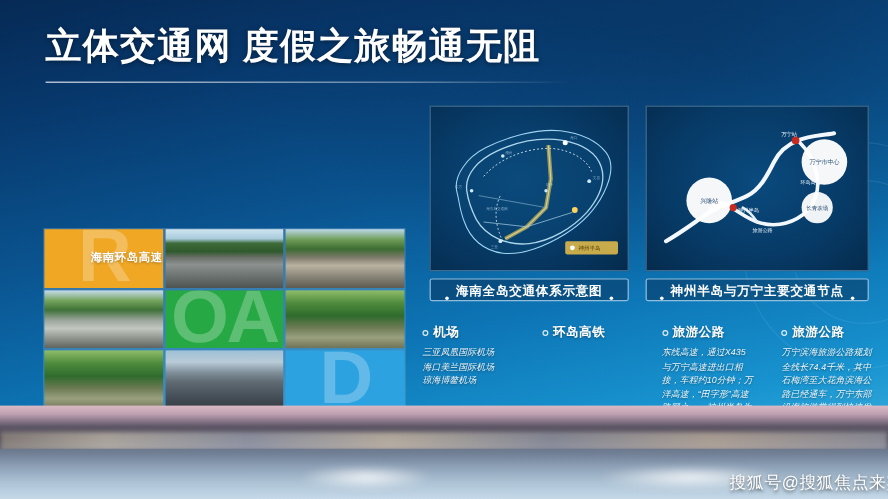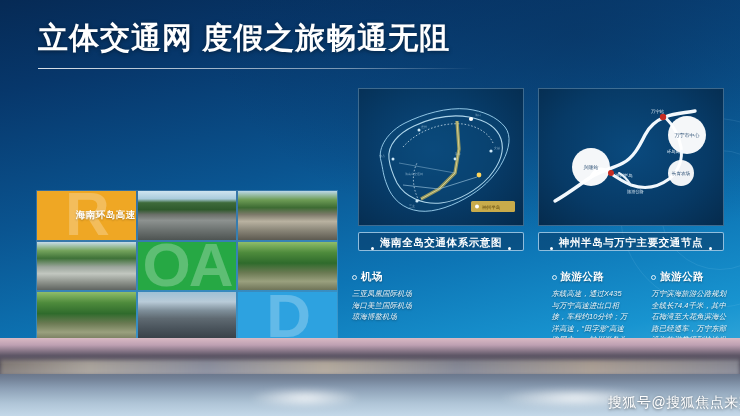--- a/index.html
+++ b/index.html
@@ -362,20 +362,24 @@
       <div class="feat-head">
         <span class="bullet"></span>
         <span>机场</span>
       </div>
       <div class="feat-body" style="white-space: pre-line;">三亚凤凰国际机场
 海口美兰国际机场
 琼海博鳌机场</div>
     </div>
 
     <div class="feat">
+      <div class="feat-head">
+        <span class="bullet"></span>
+        <span>环岛高铁</span>
+      </div>
     </div>
 
     <div class="feat">
       <div class="feat-head">
         <span class="bullet"></span>
         <span>旅游公路</span>
       </div>
       <div class="feat-body" style="white-space: pre-line;">东线高速，通过X435与万宁高速进出口相接，车程约10分钟；万洋高速，“田字形”高速路网之一，神州半岛为万洋高速东线起点</div>
     </div>
 

